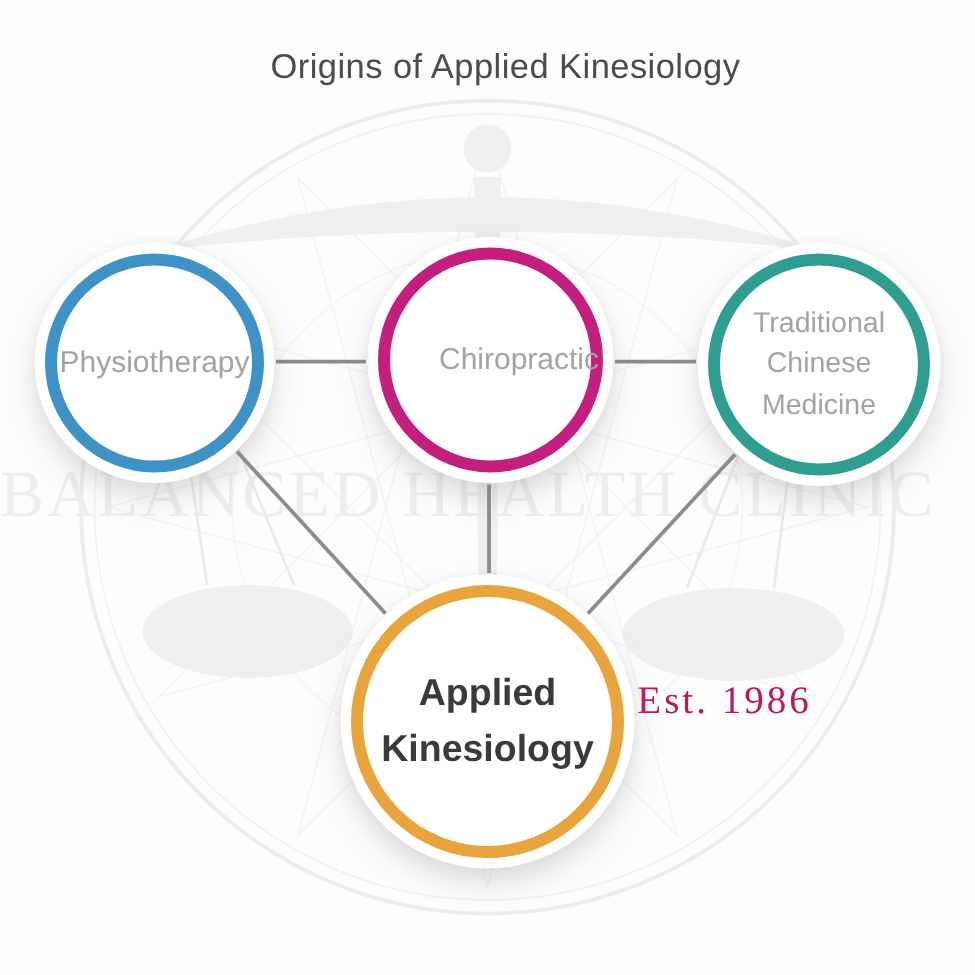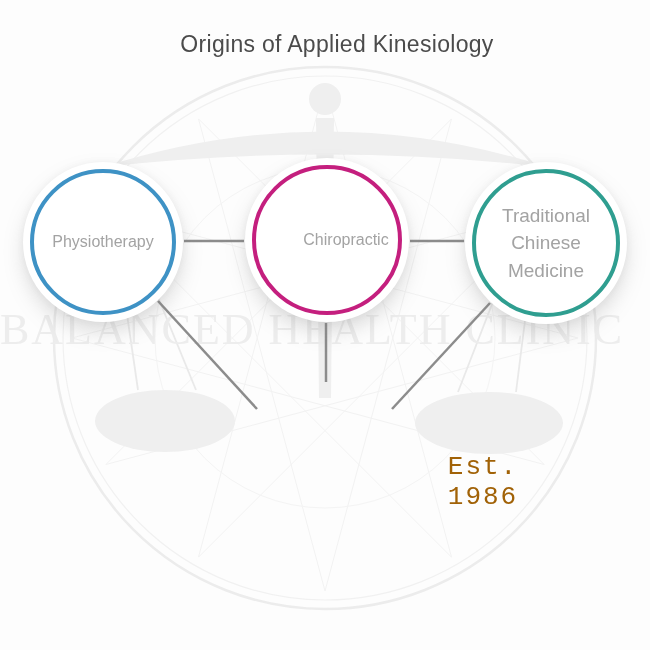--- a/index.html
+++ b/index.html
@@ -49,35 +49,35 @@
   .connector-svg {
     position: absolute;
     inset: 0;
     z-index: 2;
   }
 
   
   .node {
     position: absolute;
     box-sizing: border-box;
-    border: 4px solid #0ea5e9;
+    border: 8px solid #0ea5e9;
     border-radius: 50%;
     background: #ffffff;
     display: flex;
     align-items: center;
     justify-content: center;
     z-index: 3;
     box-shadow:
       0 0 0 7px #ffffff,
       0 10px 20px 6px rgba(130,130,130,0.28),
       0 0 8px 7px rgba(0,0,0,0.04);
   }
   .node-label {
     text-align: center;
-    font-size: 16px;
+    font-size: 20px;
     line-height: 1.45;
   }
   .node-label--nowrap { white-space: nowrap; }
   .node-label--wrap3 { width: 112px; font-size: 19px; }
   .node-label--emphasis {
     font-weight: bold;
     font-size: 25px;
     width: 170px;
     line-height: 1.5;
   }
@@ -119,21 +119,21 @@
         <path d="M106,170 L196,390"></path>
         <path d="M544,170 L458,392"></path>
         <path d="M544,170 L516,392"></path>
       </g>
       <ellipse cx="165" cy="421" rx="70" ry="31"></ellipse>
       <ellipse cx="489" cy="423" rx="74" ry="31"></ellipse>
     </g>
   </svg>
 
   <div class="wm-name" style="color: rgb(237, 237, 237);">BALANCED HEALTH CLINIC</div>
-  <div class="wm-est" style="color: #a16207; font-family: Liberation Mono, monospace;">Est. 1986</div>
+  <div class="wm-est" style="color: #be185d;">Est. 1986</div>
 
   <svg class="connector-svg" width="650" height="650" viewBox="0 0 650 650">
     <g stroke-width="2.5" fill="none" stroke="#8c8c8c">
       <line x1="184" y1="241" x2="244" y2="241"></line>
       <line x1="410" y1="241" x2="464" y2="241"></line>
       <line x1="158" y1="301" x2="257" y2="409"></line>
       <line x1="326" y1="323" x2="326" y2="382"></line>
       <line x1="490" y1="303" x2="392" y2="409"></line>
     </g>
   </svg>
@@ -143,16 +143,19 @@
   </div>
 
   <div class="node" style="left: 252px; top: 165px; width: 150px; height: 150px; border-color: rgb(196, 31, 126);">
     <div class="node-label node-label--nowrap" style="color: rgb(163, 163, 163); margin-left: 38px;">Chiropractic</div>
   </div>
 
   <div class="node" style="left: 472px; top: 169px; width: 148px; height: 148px; border-color: rgb(47, 158, 144);">
     <div class="node-label node-label--wrap3" style="color: rgb(163, 163, 163);">Traditional Chinese Medicine</div>
   </div>
 
+  <div class="node" style="left: 234px; top: 390px; width: 182px; height: 182px; border-color: rgb(232, 164, 61);">
+    <div class="node-label node-label--emphasis" style="color: rgb(58, 58, 58);">Applied Kinesiology</div>
+  </div>
 
   <div class="title" style="color: rgb(75, 75, 75);">Origins of Applied Kinesiology</div>
 
 </div>
 
 </body></html>

